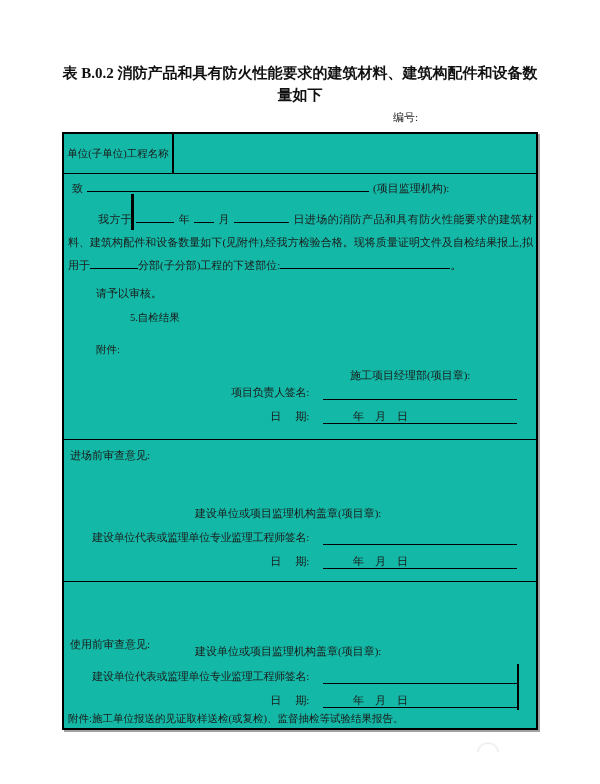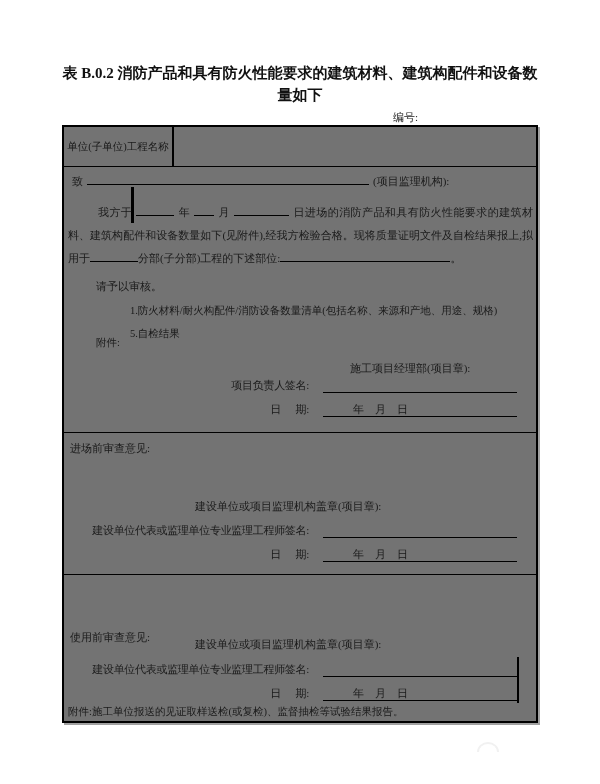--- a/index.html
+++ b/index.html
@@ -17,25 +17,25 @@
     position: absolute; top: 62px; left: 62px; width: 476px;
     text-align: center; font-weight: bold;
     font-size: 15px; line-height: 22px; color: #111;
   }
   .no-label {
     position: absolute; top: 110px; left: 393px;
     font-weight: normal; font-size: 11px;
   }
 
   .table {
-    position: absolute; top: 125px; left: 62px;
+    position: absolute; top: 132px; left: 62px;
     width: 476px; height: 598px;
     border: 2px solid #000;
     box-shadow: 2px 2px 0 rgba(130,130,130,0.75);
-    background: #737373;
+    background: #14b8a6;
   }
   .row1 { display: flex; height: 40px; border-bottom: 1px solid #000; }
   .cell-l {
     width: 110px; border-right: 2px solid #000;
     display: flex; align-items: center; justify-content: center;
     font-size: 10.5px; text-align: center;
   }
   .cell-v { flex: 1; }
 
   .sec { position: absolute; left: 0; right: 0; font-size: 11px; }
@@ -105,21 +105,20 @@
 
     <div class="to-row"><span>致</span><span class="blank"></span><span>(项目监理机构):</span></div>
 
     <div class="para"><span>我方于</span><span class="blank w38"></span><span>年</span><span class="blank w20"></span><span>月</span><span class="blank w55"></span><span>日进场的消防产品和具有防火性能要求的建筑材料、建筑构配件和设备数量如下(见附件),经我方检验合格。现将质量证明文件及自检结果报上,拟用于</span><span class="blank w48"></span><span>分部(子分部)工程的下述部位:</span><span class="blank w170"></span><span>。</span></div>
 
     <div class="review">请予以审核。</div>
 
     <div class="attach">
       <span class="attach-label">附件:</span>
       <div class="attach-items">
-        <div>1.防火材料/耐火构配件/消防设备数量清单(包括名称、来源和产地、用途、规格)</div>
         <div>5.自检结果</div>
       </div>
     </div>
 
     <div class="stamp" style="left:286px; top:194px;">施工项目经理部(项目章):</div>
 
     <div class="sigrow" style="top:210px;">
       <span class="slabel">项目负责人签名:</span>
       <span class="sline"></span>
     </div>

